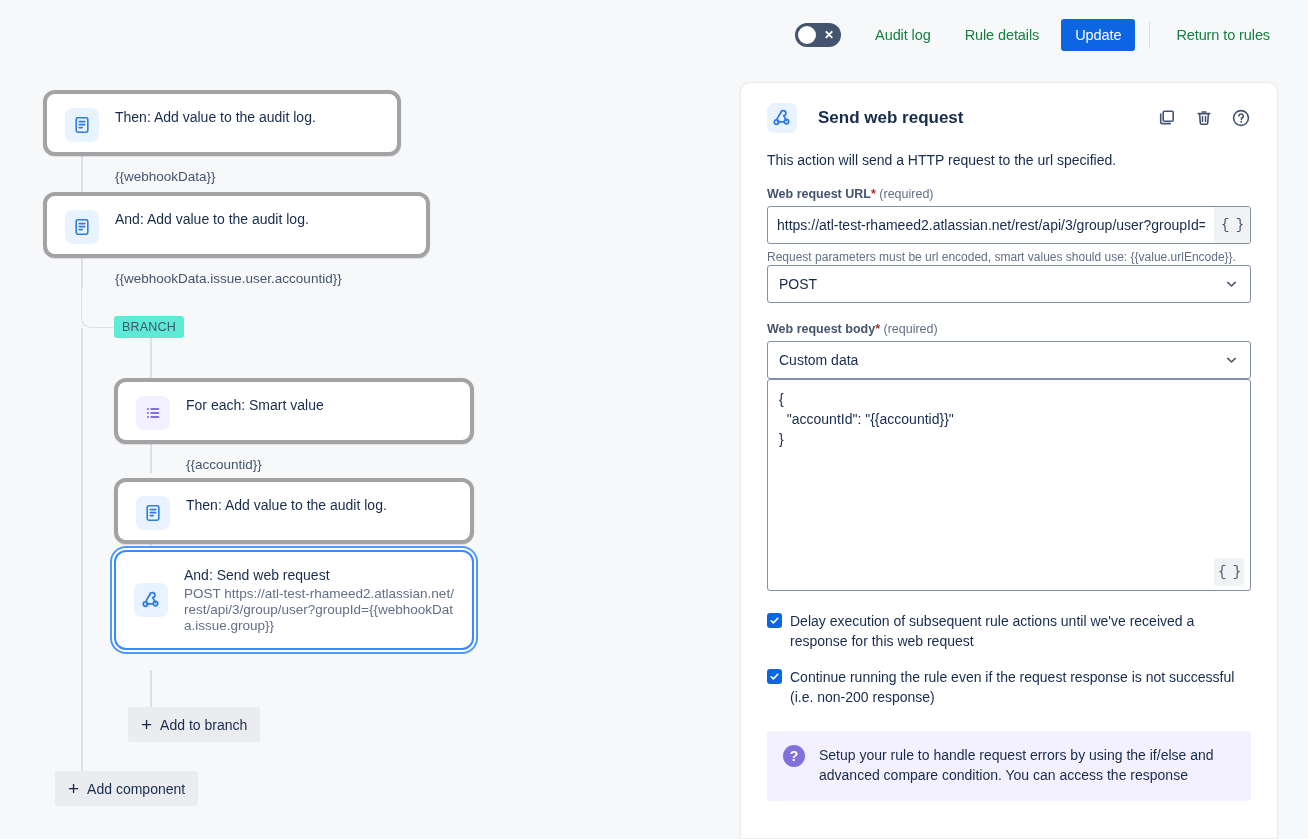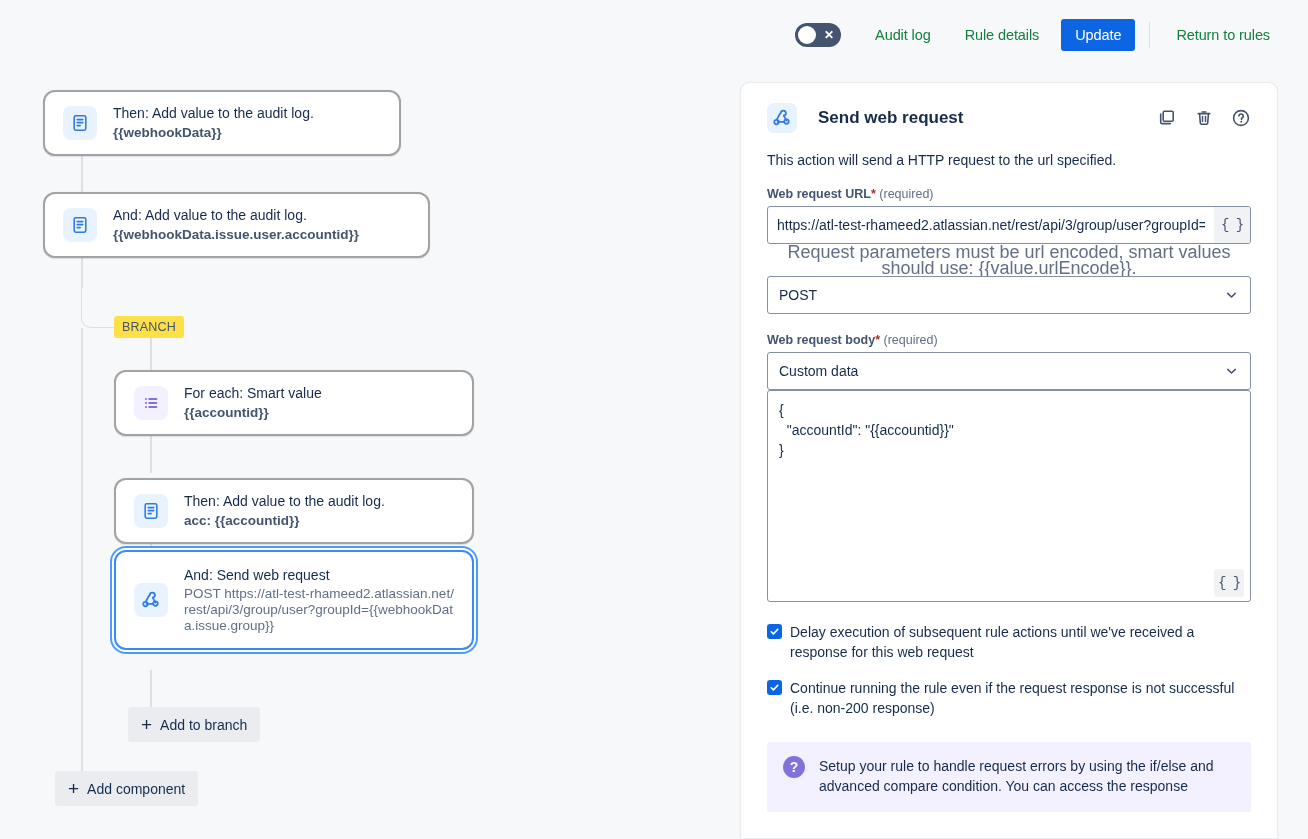--- a/index.html
+++ b/index.html
@@ -55,45 +55,45 @@
     position: absolute;
     border-left: 1.5px solid #dcdfe4;
     border-bottom: 1.5px solid #dcdfe4;
     border-bottom-left-radius: 10px;
     background: transparent;
   }
 
   .card {
     position: absolute;
     background: #ffffff;
-    border: 2px solid #a3a3a3;
+    border: 4px solid #a3a3a3;
     border-radius: 12px;
     box-shadow: 0 1px 1px rgba(9,30,66,0.10), 0 0 1px rgba(9,30,66,0.12);
-    display: flex; align-items: center; gap: 16px;
+    display: flex; gap: 16px;
     padding: 14px 18px;
     cursor: pointer;
   }
   .card.selected {
     border: 2px solid #388bff;
     box-shadow: 0 0 0 2px #ffffff, 0 0 0 4px #4c9aff, 0 1px 2px rgba(9,30,66,0.10);
   }
   .card-icon {
     width: 34px; height: 34px; border-radius: 8px; flex: none;
     display: flex; align-items: center; justify-content: center;
   }
   .icon-blue { background: #e9f2ff; }
   .icon-purple { background: #f3f0ff; }
   .card-body { display: flex; flex-direction: column; gap: 2px; min-width: 0; }
   .card-title { font-size: 14px; color: #172b4d; line-height: 18px; }
-  .card-sub { font-size: 13.5px; color: #44546f; font-weight: 700; line-height: 18px; }
+  .card-sub { font-size: 13.5px; color: #44546f; font-weight: 400; line-height: 18px; margin-top: 40px; }
   .card-sub-light { font-size: 13.5px; color: #626f86; font-weight: 400; line-height: 16px; word-break: break-all; }
 
   .branch-tag {
     position: absolute;
-    background: #fde047; color: #44546f;
+    background: #5eead4; color: #44546f;
     font-size: 12.5px; letter-spacing: 0.2px;
     padding: 4px 8px; border-radius: 3px;
   }
 
   .add-btn {
     position: absolute;
     background: #ebecf0; color: #172b4d;
     border: none; border-radius: 3px;
     display: inline-flex; align-items: center; gap: 8px;
     padding: 8px 13px; cursor: pointer;
@@ -141,21 +141,21 @@
     flex: 1 1 auto; border: none; outline: none; background: transparent;
     font-size: 14px; color: #172b4d; padding: 0 9px;
     font-family: "Liberation Sans", sans-serif; min-width: 0;
   }
   .brace-btn {
     width: 36px; flex: none; background: #f1f2f4;
     display: flex; align-items: center; justify-content: center;
     font-size: 14px; color: #44546f; cursor: pointer;
     font-family: "Liberation Mono", monospace; letter-spacing: -1px;
   }
-  .help-text { font-size: 18px; color: #626f86; line-height: 16px; text-align: center; }
+  .help-text { font-size: 12px; color: #626f86; margin-top: 5px; line-height: 16px; }
 
   .select-wrap { position: relative; }
   .select-wrap select {
     width: 100%; height: 38px; border: 1px solid #8590a2; border-radius: 3px;
     background: #ffffff; font-size: 14px; color: #172b4d; padding: 0 34px 0 11px;
     font-family: "Liberation Sans", sans-serif;
     appearance: none; -webkit-appearance: none; outline: none; cursor: pointer;
   }
   .select-wrap .chev {
     position: absolute; right: 12px; top: 50%; transform: translateY(-50%);
@@ -248,21 +248,21 @@
           <line x1="6.2" y1="8.6" x2="11.8" y2="8.6" stroke="#2f7de1" stroke-width="1.6" stroke-linecap="round"></line>
           <line x1="6.2" y1="11.6" x2="9.2" y2="11.6" stroke="#2f7de1" stroke-width="1.6" stroke-linecap="round"></line>
         </svg>
       </div>
       <div class="card-body">
         <div class="card-title">And: Add value to the audit log.</div>
         <div class="card-sub">{{webhookData.issue.user.accountid}}</div>
       </div>
     </div>
 
-    <div class="card" style="left:114px; top:300px; width:360px; height:66px;">
+    <div class="card" style="left:114px; top:308px; width:360px; height:66px;">
       <div class="card-icon icon-purple">
         <svg width="18" height="18" viewBox="0 0 18 18" aria-hidden="true">
           <circle cx="4" cy="5" r="1.05" fill="#8270db"></circle>
           <circle cx="4" cy="9" r="1.05" fill="#8270db"></circle>
           <circle cx="4" cy="13" r="1.05" fill="#8270db"></circle>
           <line x1="7.2" y1="5" x2="14.4" y2="5" stroke="#8270db" stroke-width="1.9" stroke-linecap="round"></line>
           <line x1="7.2" y1="9" x2="14.4" y2="9" stroke="#8270db" stroke-width="1.9" stroke-linecap="round"></line>
           <line x1="7.2" y1="13" x2="14.4" y2="13" stroke="#8270db" stroke-width="1.9" stroke-linecap="round"></line>
         </svg>
       </div>

